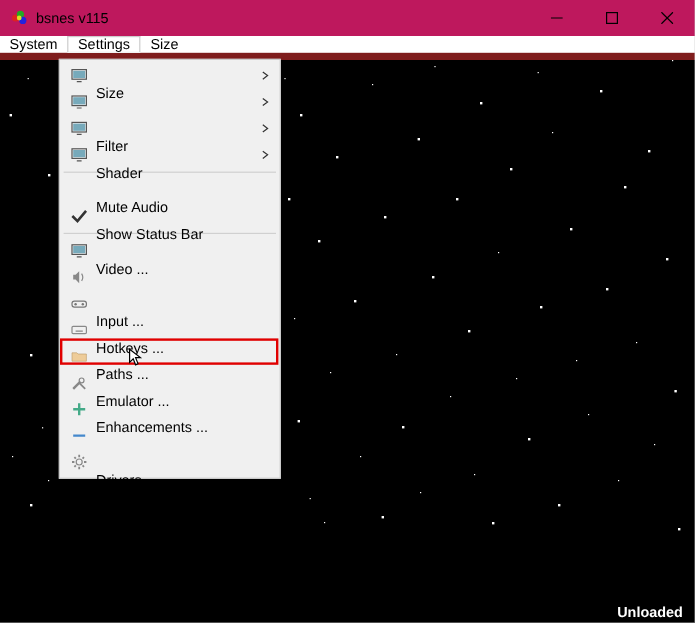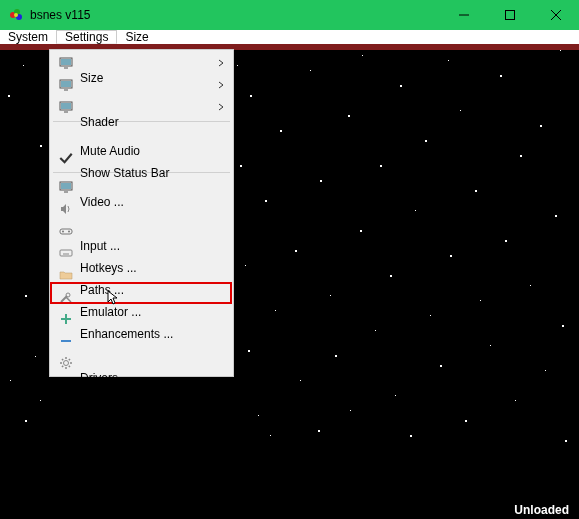--- a/index.html
+++ b/index.html
@@ -1,17 +1,17 @@
 <!DOCTYPE html>
 <html><head>
 <meta charset="utf-8">
 <style>
 * { margin: 0; padding: 0; box-sizing: border-box; font-family: 'Segoe UI', Tahoma, sans-serif; font-size: 12px; }
 body { width: 579px; height: 519px; background: #fff; position: relative; overflow: hidden; }
-.titlebar { height: 30px; display: flex; align-items: center; background: #22c55e; }
+.titlebar { height: 30px; display: flex; align-items: center; background: #be185d; }
 .app-icon { width: 16px; height: 16px; margin: 0 6px 0 8px; position: relative; }
 .app-icon svg { width: 16px; height: 16px; }
 .title-text { flex: 1; color: #000; }
 .win-controls { display: flex; height: 100%; }
 .win-btn { width: 46px; height: 100%; display: flex; align-items: center; justify-content: center; color: #000; }
 .win-btn svg { width: 10px; height: 10px; }
 .menubar { height: 20px; display: flex; align-items: stretch; background: #fff; border-bottom: 6px solid #7f1d1d; }
 .menu-item { padding: 0 8px; display: flex; align-items: center; color: #000; }
 .menu-item.open { background: #fff; border: 1px solid #cccccc; border-bottom: 1px solid #f0f0f0; position: relative; z-index: 20; }
 .viewport { position: absolute; top: 50px; left: 0; right: 0; bottom: 19px; background: #000; overflow: hidden; }
@@ -161,20 +161,35 @@
       </span>
   </div>
   <div class="dd-item">
     <span class="dd-icon">
         <svg viewBox="0 0 14 14">
           <rect x="1" y="2" width="12" height="8" fill="none" stroke="#555" stroke-width="1"></rect>
           <rect x="2" y="3" width="10" height="6" fill="#7ab"></rect>
           <line x1="5" y1="12" x2="9" y2="12" stroke="#555"></line>
         </svg>
       </span>
+    <span class="dd-label">Filter</span>
+    <span class="dd-arrow">
+        <svg viewBox="0 0 8 8">
+          <path d="M2 1 L6 4 L2 7" fill="none" stroke="#333" stroke-width="1"></path>
+        </svg>
+      </span>
+  </div>
+  <div class="dd-item">
+    <span class="dd-icon">
+        <svg viewBox="0 0 14 14">
+          <rect x="1" y="2" width="12" height="8" fill="none" stroke="#555" stroke-width="1"></rect>
+          <rect x="2" y="3" width="10" height="6" fill="#7ab"></rect>
+          <line x1="5" y1="12" x2="9" y2="12" stroke="#555"></line>
+        </svg>
+      </span>
     <span class="dd-label">Shader</span>
     <span class="dd-arrow">
         <svg viewBox="0 0 8 8">
           <path d="M2 1 L6 4 L2 7" fill="none" stroke="#333" stroke-width="1"></path>
         </svg>
       </span>
   </div>
   <div class="dd-sep"></div>
   <div class="dd-item">
     <span class="dd-check"></span>

